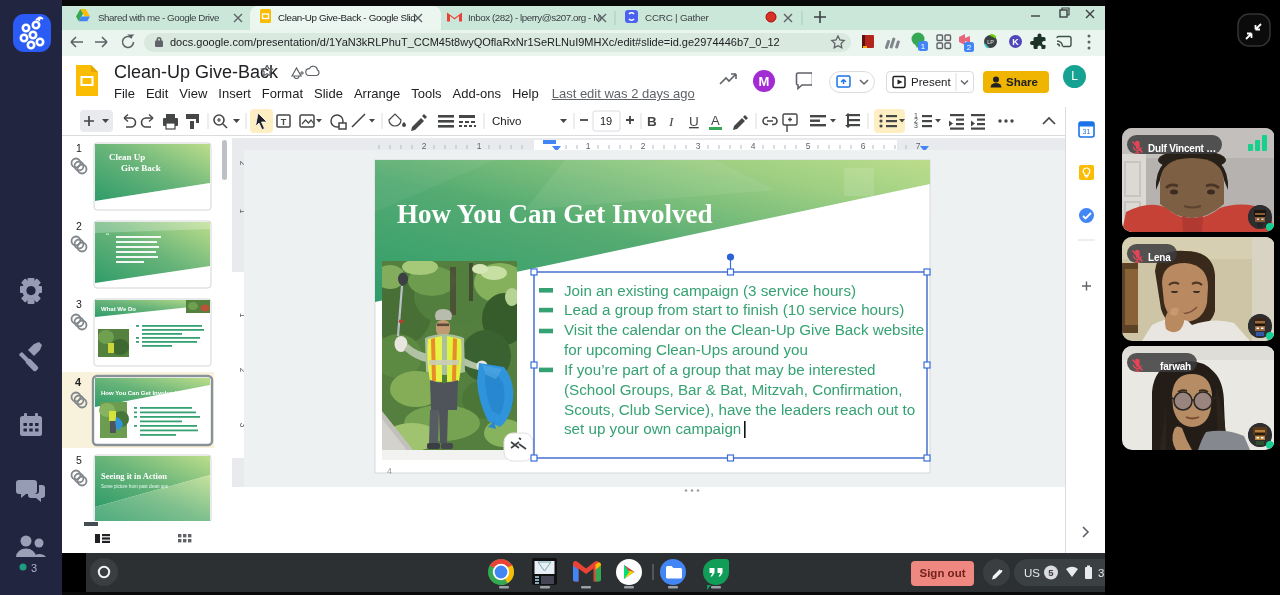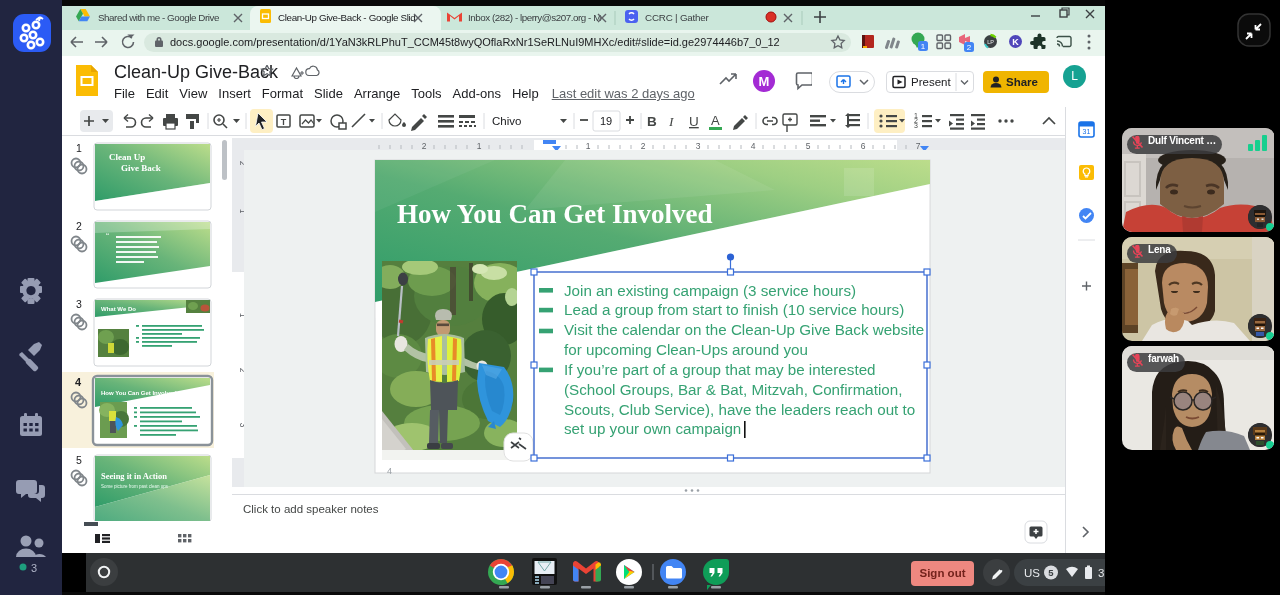--- a/index.html
+++ b/index.html
@@ -21,21 +21,21 @@
   #rulerH { left:170px; top:138px; width:833px; height:12px; background:#e8eaed; }
   #canvas { left:182px; top:150px; width:821px; height:337px; background:#eef1f1; }
   #filmstrip { left:0; top:136px; width:170px; height:385px; background:#fff; }
   #notes { left:170px; top:494px; width:873px; height:59px; background:#fff; }
   
   #shelf { left:62px; top:553px; width:1043px; height:39px; background:#2d3032;margin-left:24px; }
   #shelfblack { left:62px; top:592px; width:1043px; height:3px; background:#0a0a0a; }
   
   #vpanel { left:1105px; top:0; width:175px; height:595px; background:#000; }
   .tile { position:absolute; left:17px; width:153px; height:104px; border-radius:10px; overflow:hidden; }
-  .npill { position:absolute; left:5px; top:7px; height:19px; border-radius:10px; background:rgba(60,60,62,.85); color:#fff; font-size:10px; font-weight:bold; display:flex; align-items:flex-start; padding:0 6px 0 3px; letter-spacing:-0.2px; }
+  .npill { position:absolute; left:5px; top:7px; height:19px; border-radius:10px; background:rgba(60,60,62,.85); color:#fff; font-size:10px; font-weight:bold; display:flex; align-items:flex-end; padding:0 6px 0 3px; letter-spacing:-0.2px; }
   .avatar { position:absolute; right:3px; bottom:3px; width:24px; height:24px; border-radius:50%; background:#2b2b2b; }
   .avdot { position:absolute; right:1px; bottom:1px; width:8px; height:8px; border-radius:50%; background:#17cf92; }
 </style>
 </head>
 <body>
 <div id="stage">
   <div class="abs" id="win">
     <div class="abs" id="tabstrip"></div>
     <div class="abs" id="topline"></div>
     <div class="abs" id="tab2bg"></div>
@@ -623,29 +623,20 @@
       </svg>
     </div>
     <div class="abs" style="left:170px;top:487px;width:833px;height:7px;background:#fff">
       <svg width="40" height="7" style="position:absolute;left:450px;top:0">
           <g fill="#9aa0a6">
             <circle cx="4" cy="3.5" r="1.3"></circle>
             <circle cx="10" cy="3.5" r="1.3"></circle>
             <circle cx="16" cy="3.5" r="1.3"></circle>
           </g>
         </svg>
-    </div>
-    <div class="abs" id="notes">
-      <div class="abs" style="left:0;top:0;width:873px;height:1px;background:#dadce0"></div>
-      <div class="abs" style="left:11px;top:9px;font-size:11.5px;color:#444746">Click to add speaker notes</div>
-      <svg class="abs" style="left:792px;top:26px" width="24" height="24" viewBox="0 0 24 24">
-        <rect x="1" y="1" width="22" height="22" rx="5" fill="#fff" stroke="#dadce0"></rect>
-        <path d="M7 6.5 h10 a1.5 1.5 0 0 1 1.5 1.5 v7 a1.5 1.5 0 0 1 -1.5 1.5 h-3 l-2 2.5 -2 -2.5 h-3 a1.5 1.5 0 0 1 -1.5 -1.5 v-7 a1.5 1.5 0 0 1 1.5 -1.5z" fill="#3c4043"></path>
-        <path d="M12 9 v5 m-2.5 -2.5 h5" stroke="#fff" stroke-width="1.5"></path>
-      </svg>
     </div>
     <div class="abs" id="sidepanel" style="left:1003px;top:107px;width:40px;height:446px;background:#fff;border-left:1px solid #dadce0">
       <svg width="40" height="446" viewBox="0 0 40 446">
         <g transform="translate(13,15)">
           <rect x="0" y="0" width="15" height="15" rx="2" fill="#fff" stroke="#1a73e8" stroke-width="1.6"></rect>
           <rect x="0" y="0" width="15" height="4.5" fill="#1a73e8"></rect>
           <text x="7.5" y="11.5" font-size="7" fill="#1a73e8" text-anchor="middle">31</text>
         </g>
         <g transform="translate(13,58)">
           <rect x="0" y="0" width="15" height="15" rx="2" fill="#fbbc04"></rect>
@@ -904,21 +895,21 @@
         <path d="M64 71 Q70 74 77 71" stroke="#7a4a33" stroke-width="1.8" fill="none"></path>
         <path d="M60 82 Q54 78 52 84 Q48 94 54 104 L70 104 Q64 94 60 82z" fill="#b58c64"></path>
         <path d="M84 86 Q104 82 122 90 L128 104 L76 104 Q80 92 84 86z" fill="#85888f"></path>
       </svg>
       <div class="npill">
           <svg width="15" height="14" viewBox="0 0 15 14">
             <path d="M5 3 a2.3 2.3 0 0 1 4.6 0 v3.5 a2.3 2.3 0 0 1 -3.4 2 z" fill="#e64458"></path>
             <path d="M3.5 6.5 a4 4 0 0 0 7.9 .8 M7.3 11 v2.2 m-2.4 0 h4.8" stroke="#e64458" stroke-width="1.3" fill="none"></path>
             <path d="M2.5 1.5 l10 11" stroke="#e64458" stroke-width="1.6"></path>
           </svg>
-          <span style="margin-left:3px">farwah</span>
+          <span style="margin-left:15px">farwah</span>
         </div>
       <div class="avatar"><svg width="24" height="24" viewBox="0 0 24 24" style="border-radius:50%">
             <circle cx="12" cy="12" r="12" fill="#2e2e30"></circle>
             <rect x="5" y="4" width="14" height="8" fill="#5a3a1a"></rect>
             <rect x="7" y="7" width="10" height="10" fill="#b5803d"></rect>
             <rect x="7" y="9.5" width="10" height="3" fill="#2a1a08"></rect>
             <rect x="8.5" y="14" width="2.5" height="1.5" fill="#fff"></rect>
             <rect x="13" y="14" width="2.5" height="1.5" fill="#fff"></rect>
             <rect x="8" y="18" width="8" height="4" fill="#2e4e2e"></rect>
           </svg></div>

